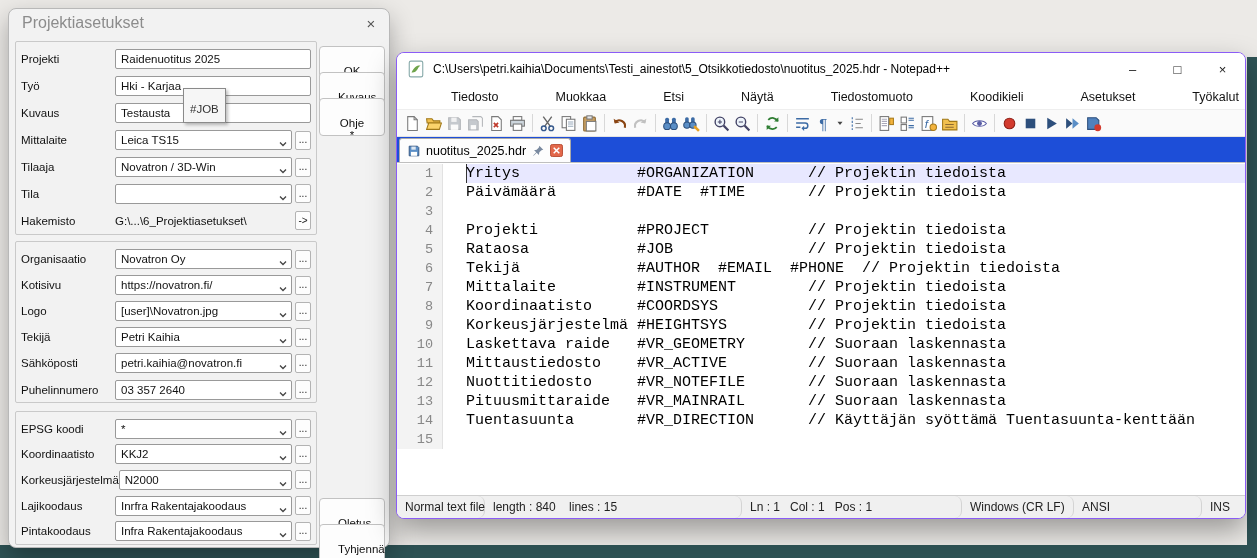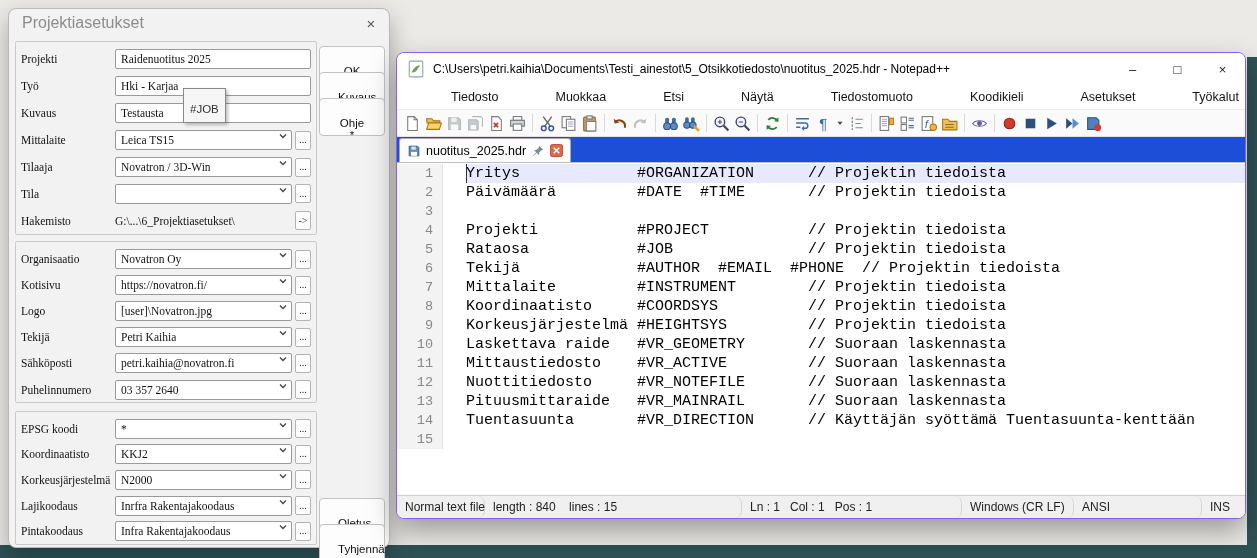--- a/index.html
+++ b/index.html
@@ -17,26 +17,26 @@
     background:#f2f2f2; border:1px solid #b8b8b8; border-radius:8px;
     box-shadow:0 10px 24px rgba(0,0,0,.30); font-size:11.5px; color:#111; z-index:2;
   }
   .dlg-title { display:flex; align-items:center; height:28px; padding-left:13px; }
   .dlg-title-text { color:#8c8c8c; font-size:16px; }
   .dlg-close { margin-left:auto; width:36px; text-align:center; color:#555; font-size:15px; cursor:pointer; }
   .group { position:absolute; left:6px; width:302px; border:1px solid #c9c9c9; border-radius:2px; padding:4px 5px 0 5px; }
   .g0 { top:32px;  height:194px; }
   .g1 { top:232px; height:162px; }
   .g2 { top:402px; height:134px; }
-  .frow { display:flex; align-items:center;font-family:Liberation Serif, serif; }
+  .frow { display:flex; align-items:center; }
   .g0 .frow { height:26.9px; } .g1 .frow { height:26.1px; } .g2 .frow { height:25.6px; }
   .flabel { flex:0 0 94px; white-space:nowrap; }
   .fctl { flex:1; display:flex; align-items:center; gap:3px; min-width:0; }
   .textbox { flex:1; height:20px; line-height:18px; background:#fff; border:1px solid #999; border-radius:2px; padding:0 5px; white-space:nowrap; overflow:hidden; }
-  .combo { flex:1; height:20px; background:#fff; border:1px solid #999; border-radius:2px; display:flex; align-items:flex-start; padding:0 2px 0 5px; min-width:0; }
+  .combo { flex:1; height:20px; background:#fff; border:1px solid #999; border-radius:2px; display:flex; align-items:flex-end; padding:0 2px 0 5px; min-width:0; }
   .cval { flex:1; white-space:nowrap; overflow:hidden; line-height:18px; }
   .carrow { flex:0 0 12px; display:flex; align-items:center; justify-content:center; }
   .dots { flex:0 0 16px; height:19px; background:#fdfdfd; border:1px solid #b3b3b3; border-radius:2px; font-size:10px; line-height:1; padding:0; color:#222; font-family:inherit; }
   .fstatic { flex:1; white-space:nowrap; overflow:hidden; }
   .btn { position:absolute; left:310px; width:66px; height:21px; background:#fdfdfd; border:1px solid #c2c2c2; border-radius:4px; font-size:11.5px; font-family:inherit; color:#111; padding:18px; }
   #btn-ok{top:37px} #btn-cancel{top:63px} #btn-help{top:89px} #btn-default{top:489px} #btn-clear{top:515px}
   .tooltip {
     position:absolute; left:183px; top:88px; height:35px; line-height:17px; padding:12px 6px;
     background:#f6f6f6; border:1px solid #8a8a8a; box-shadow:2px 2px 3px rgba(0,0,0,.25);
     font-size:11.5px; color:#333; z-index:6;

